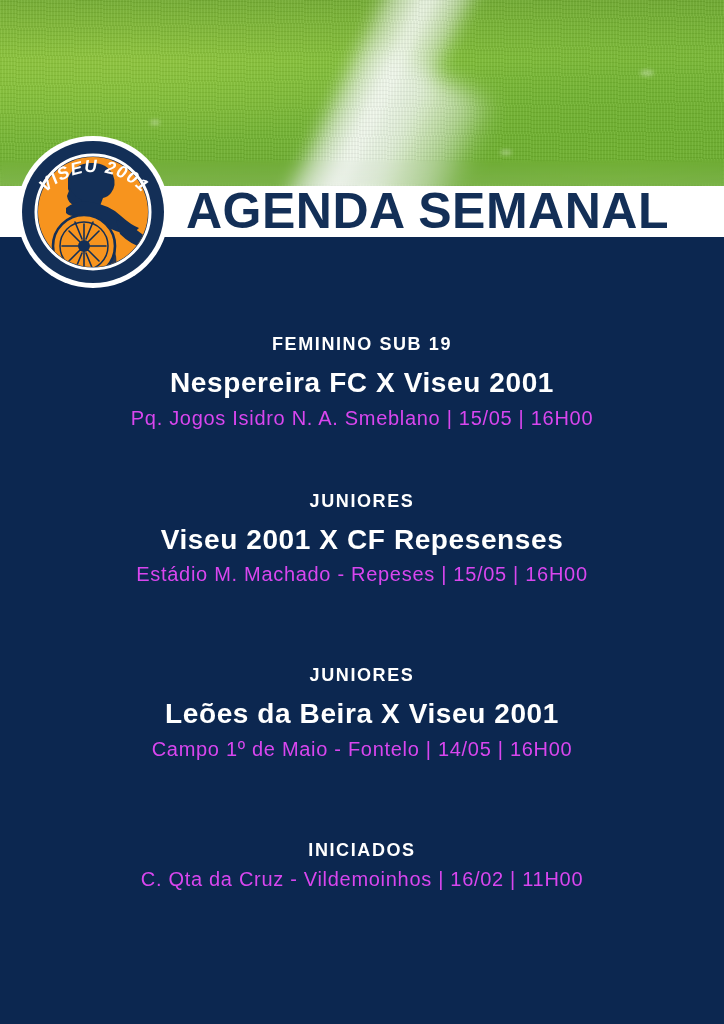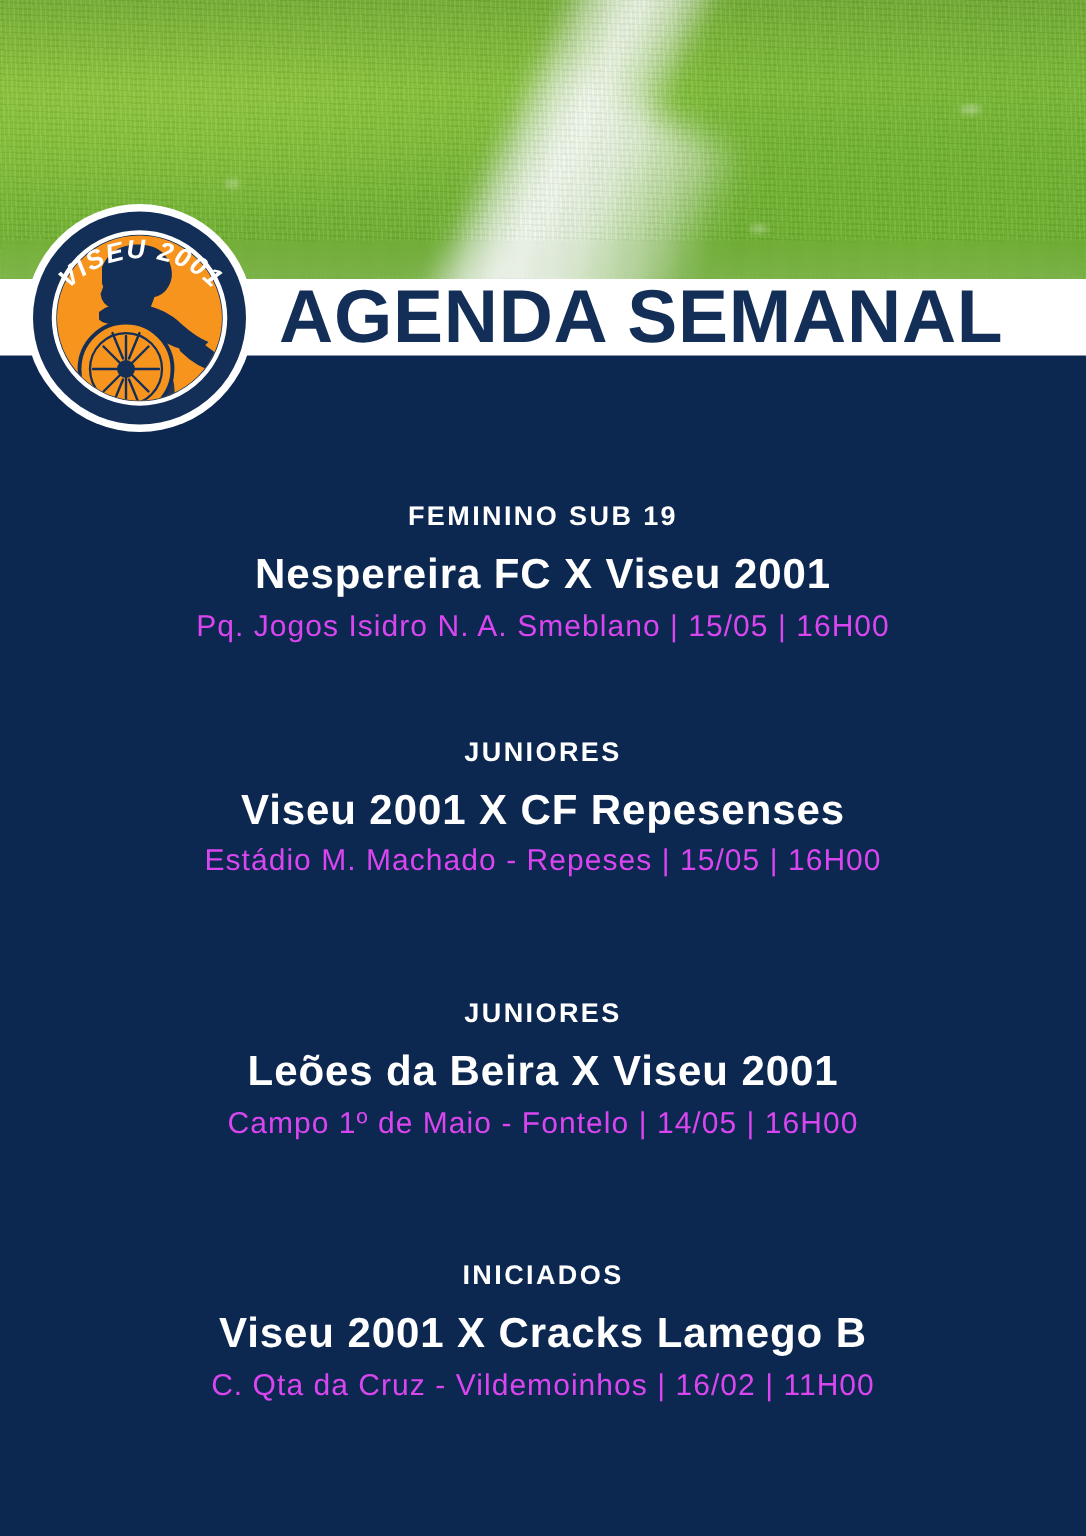--- a/index.html
+++ b/index.html
@@ -217,18 +217,17 @@
     </div>
 
     <div class="block b2">
       <div class="cat">JUNIORES</div>
       <div class="fixture">Leões da Beira X Viseu 2001</div>
       <div class="venue">Campo 1º de Maio - Fontelo | 14/05 | 16H00</div>
     </div>
 
     <div class="block b3">
       <div class="cat">INICIADOS</div>
-      <div class="fixture">Viseu 2001 X Cracks Lamego B</div>
       <div class="venue">C. Qta da Cruz - Vildemoinhos | 16/02 | 11H00</div>
     </div>
 
   </div>
 </div>
 
 </body></html>

